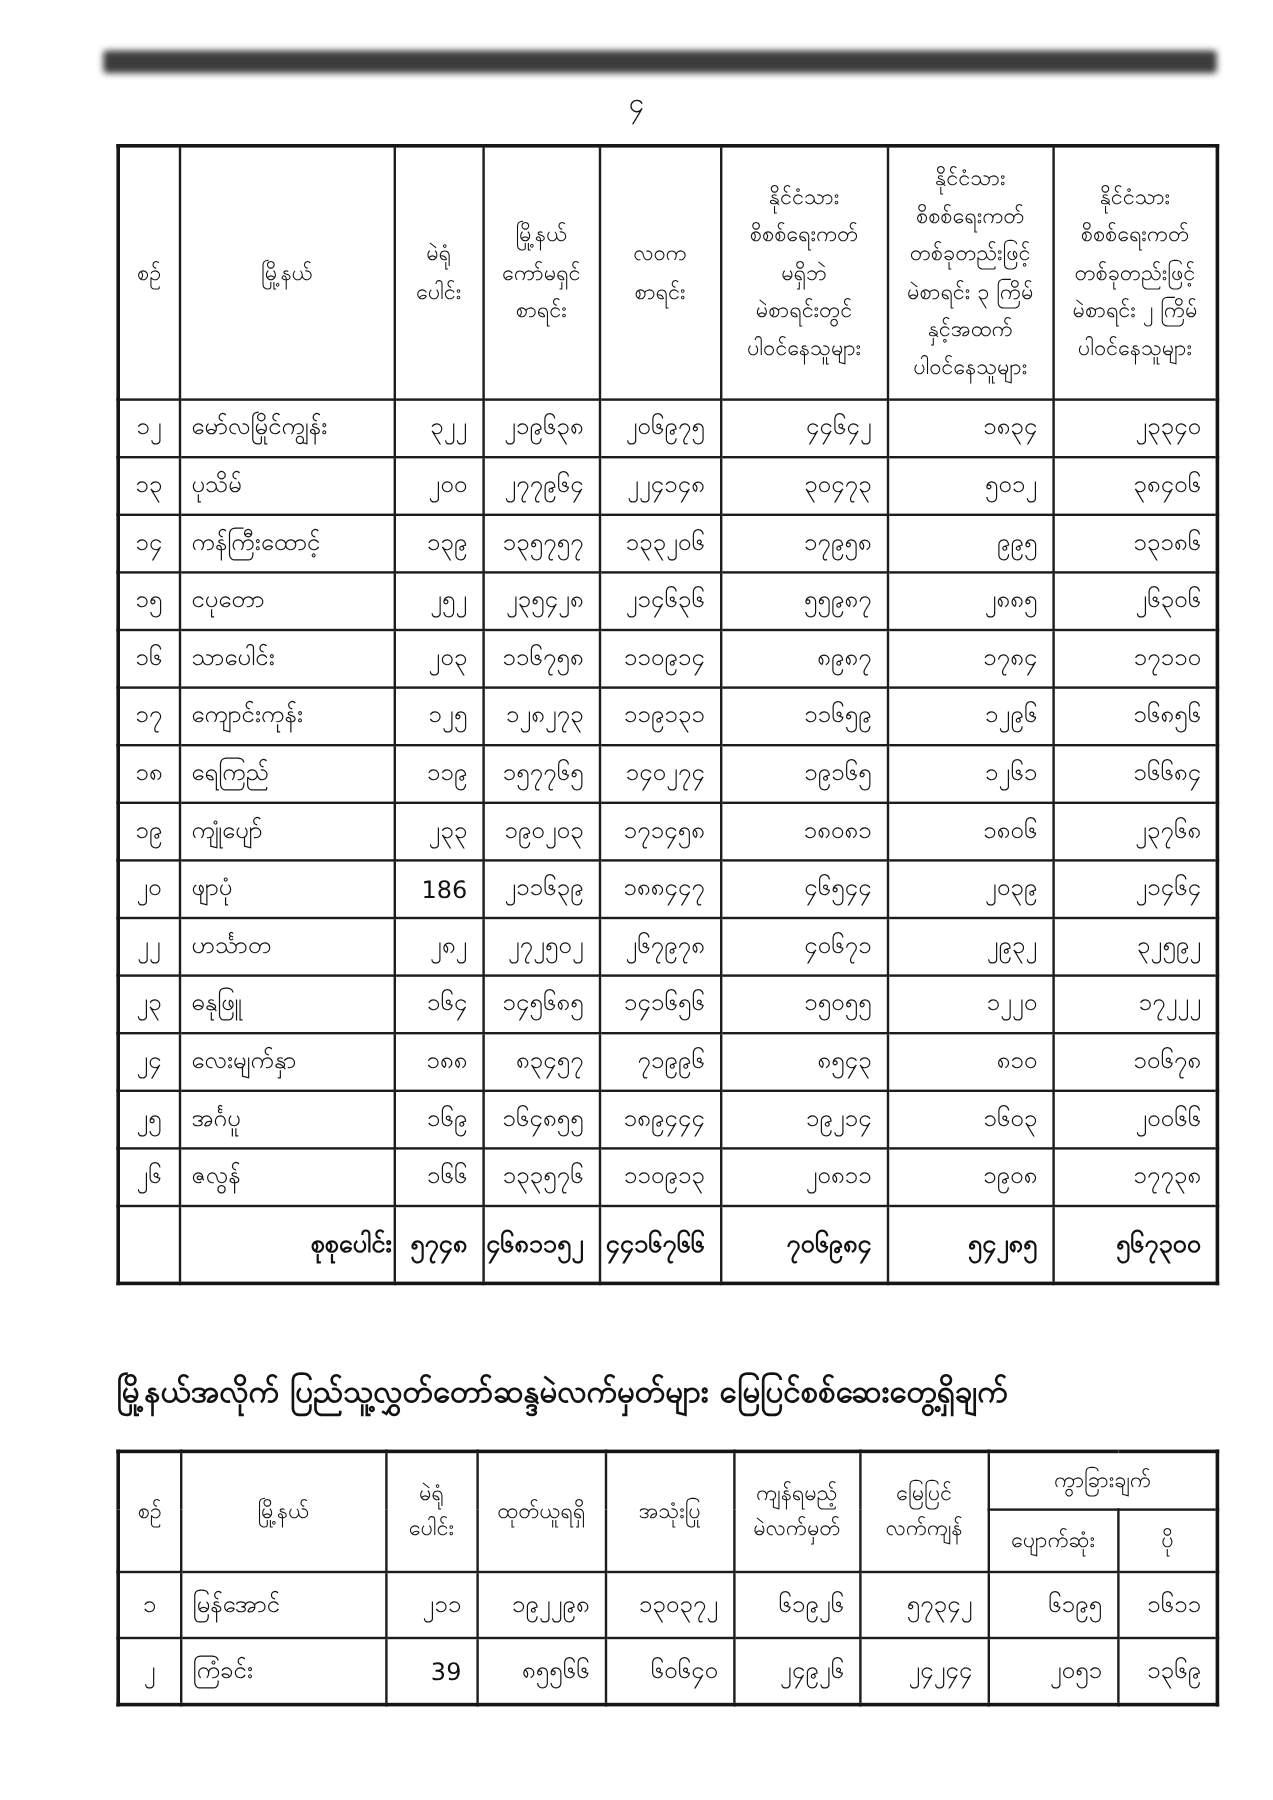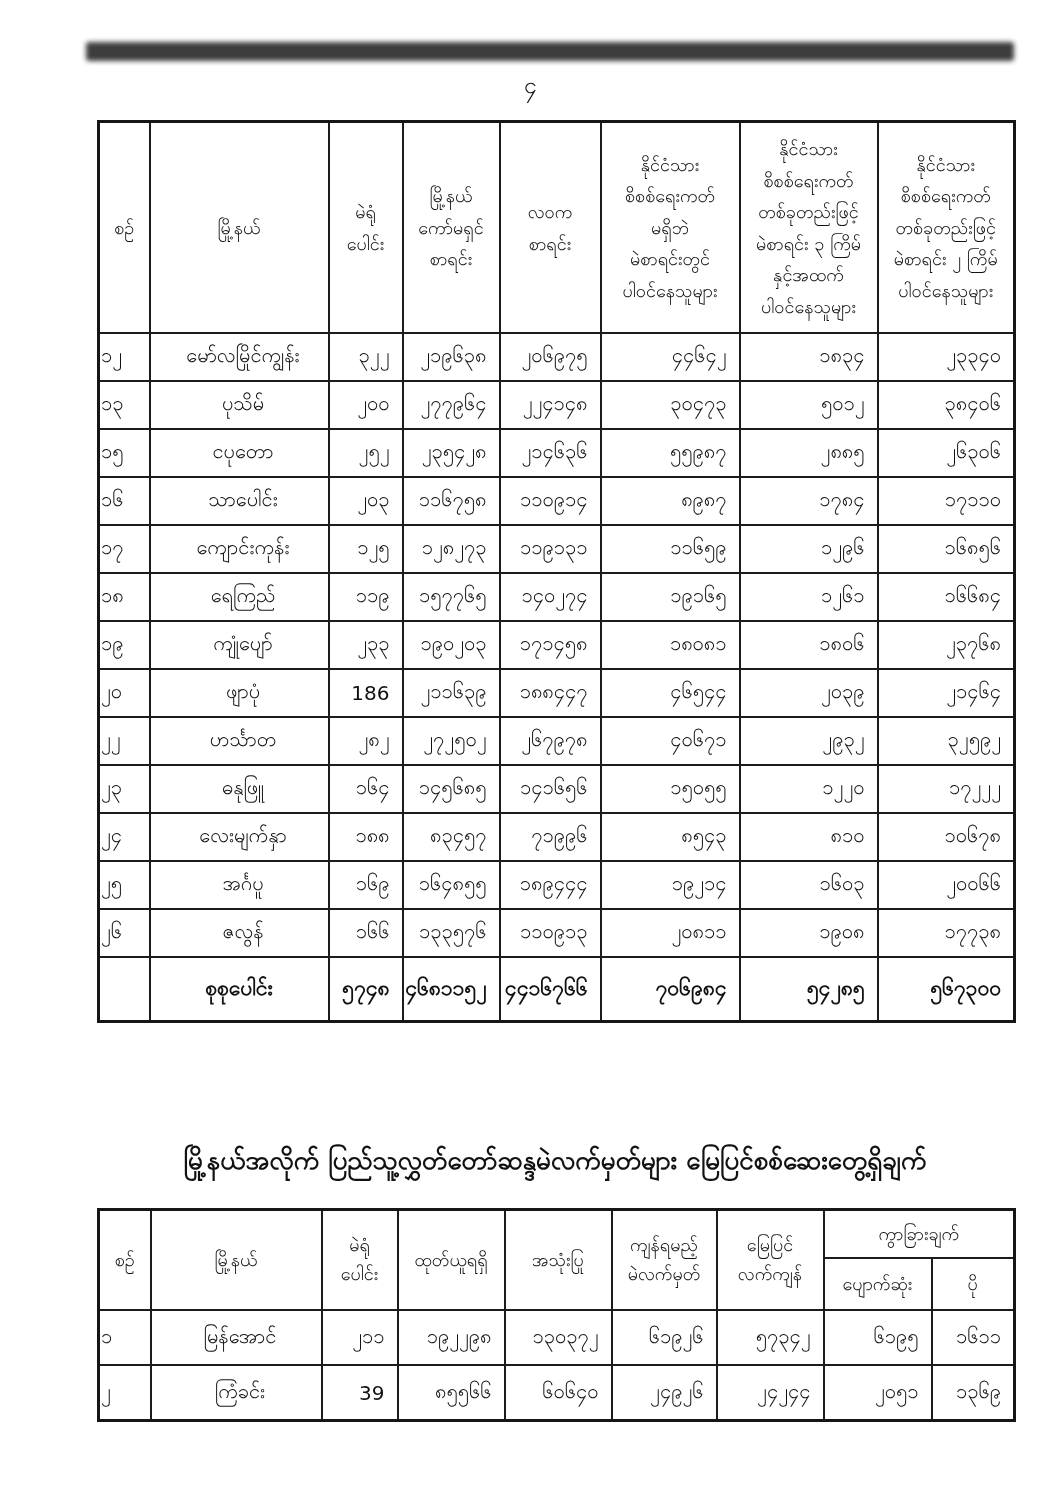--- a/index.html
+++ b/index.html
@@ -25,28 +25,28 @@
   .t1 col.c1{width:51px}.t1 col.c2{width:179px}.t1 col.c3{width:74px}
   .t1 col.c4{width:97px}.t1 col.c5{width:101px}.t1 col.c6{width:139px}
   .t1 col.c7{width:138px}.t1 col.c8{width:137px}
   .t1 thead th{
     height:201px;font-size:18px;font-weight:normal;text-align:center;
     vertical-align:middle;white-space:pre-line;line-height:1.75;padding:4px 2px;
   }
   .t1 tbody td{height:44px;font-size:20px;}
   .t1 tfoot td{height:60px;font-size:21px;font-weight:bold;}
 
-  td.serial{}
-  td.name{text-align:center;padding-left:9px;}
+  td.serial{text-align:center;}
+  td.name{text-align:left;padding-left:9px;}
   td.num{text-align:right;padding-right:12px;}
-  td.total-label{text-align:center;font-weight:bold;}
+  td.total-label{text-align:right;font-weight:bold;}
 
   
   .section-title{
-    position:absolute;top:1142px;left:97px;width:916px;text-align:center;
+    position:absolute;top:1142px;left:97px;width:916px;text-align:left;
     font-size:26px;font-weight:bold;color:#121212;line-height:1.4;
   }
 
   
   .t2{top:1208px;width:916px;}
   .t2 col.c1{width:52px}.t2 col.c2{width:171px}.t2 col.c3{width:76px}
   .t2 col.c4{width:107px}.t2 col.c5{width:107px}.t2 col.c6{width:105px}
   .t2 col.c7{width:107px}.t2 col.c8{width:108px}.t2 col.c9{width:83px}
   .t2 thead th{
     font-size:18px;font-weight:normal;text-align:center;vertical-align:middle;
@@ -118,20 +118,30 @@
         <td class="serial">၁၃</td>
         <td class="name">ပုသိမ်</td>
         <td class="num">၂၀၀</td>
         <td class="num">၂၇၇၉၆၄</td>
         <td class="num">၂၂၄၁၄၈</td>
         <td class="num">၃၀၄၇၃</td>
         <td class="num">၅၀၁၂</td>
         <td class="num">၃၈၄၀၆</td>
       </tr>
       <tr>
+        <td class="serial">၁၄</td>
+        <td class="name">ကန်ကြီးထောင့်</td>
+        <td class="num">၁၃၉</td>
+        <td class="num">၁၃၅၇၅၇</td>
+        <td class="num">၁၃၃၂၀၆</td>
+        <td class="num">၁၇၉၅၈</td>
+        <td class="num">၉၉၅</td>
+        <td class="num">၁၃၁၈၆</td>
+      </tr>
+      <tr>
         <td class="serial">၁၅</td>
         <td class="name">ငပုတော</td>
         <td class="num">၂၅၂</td>
         <td class="num">၂၃၅၄၂၈</td>
         <td class="num">၂၁၄၆၃၆</td>
         <td class="num">၅၅၉၈၇</td>
         <td class="num">၂၈၈၅</td>
         <td class="num">၂၆၃၀၆</td>
       </tr>
       <tr>

